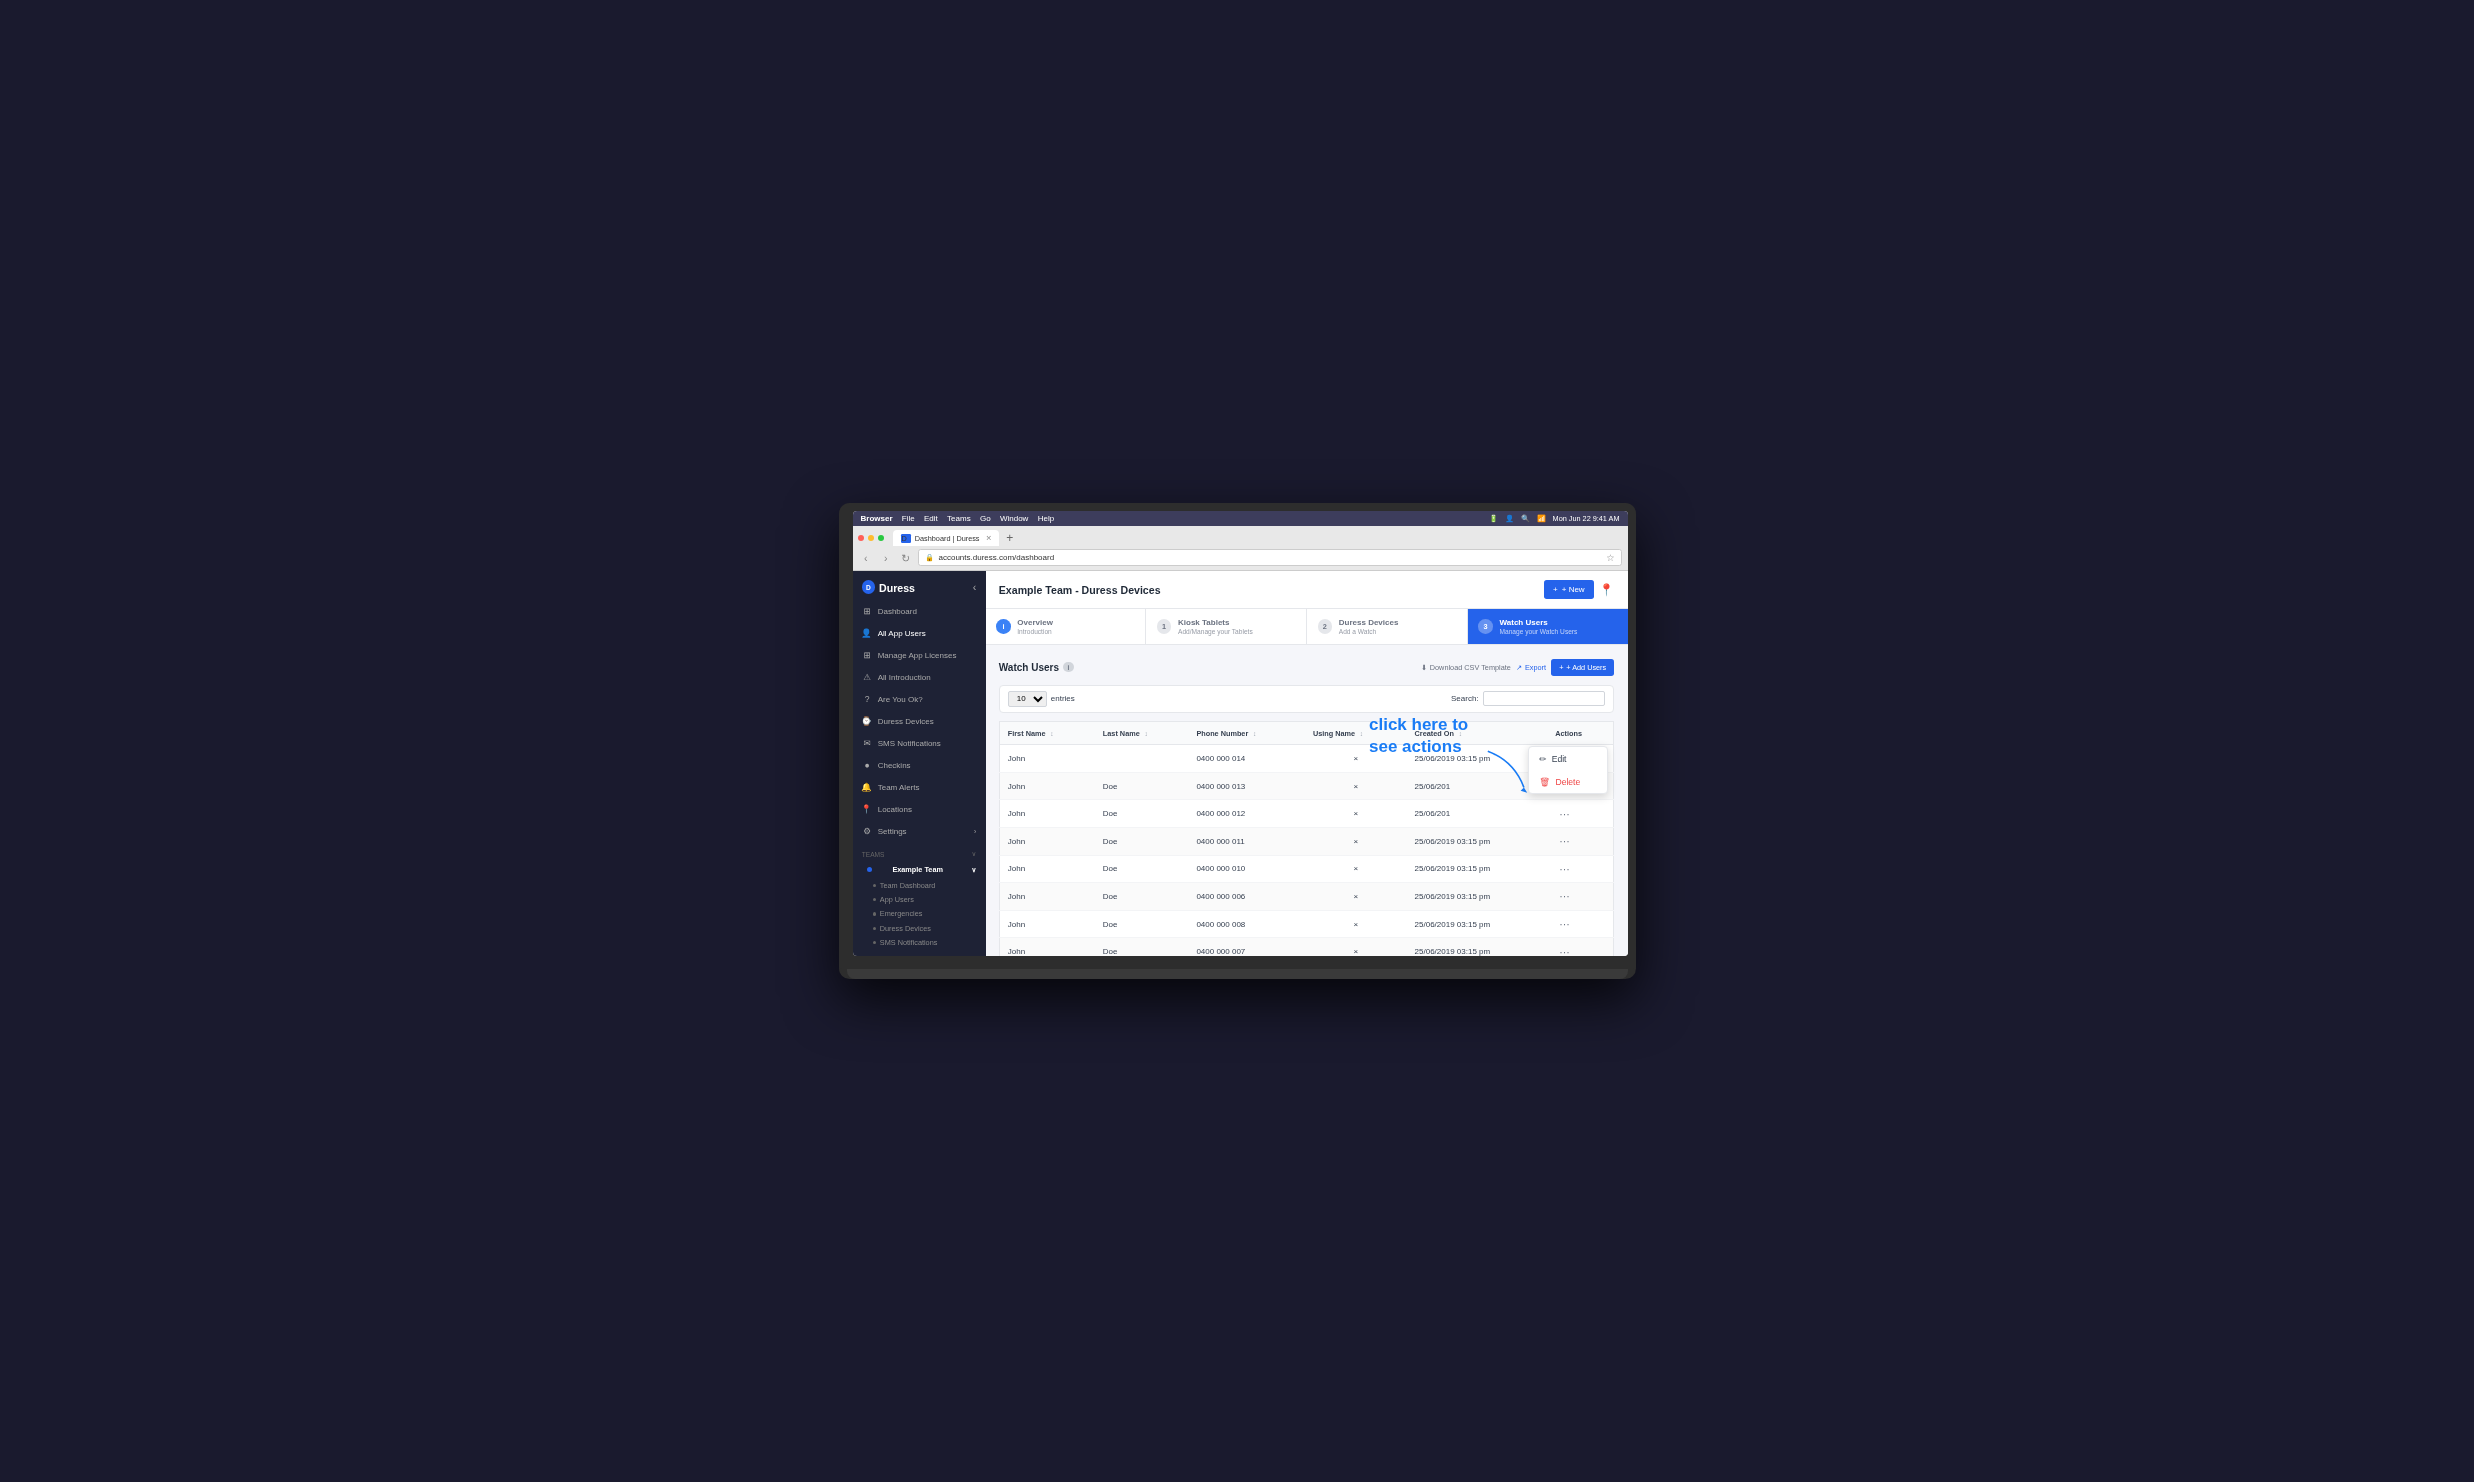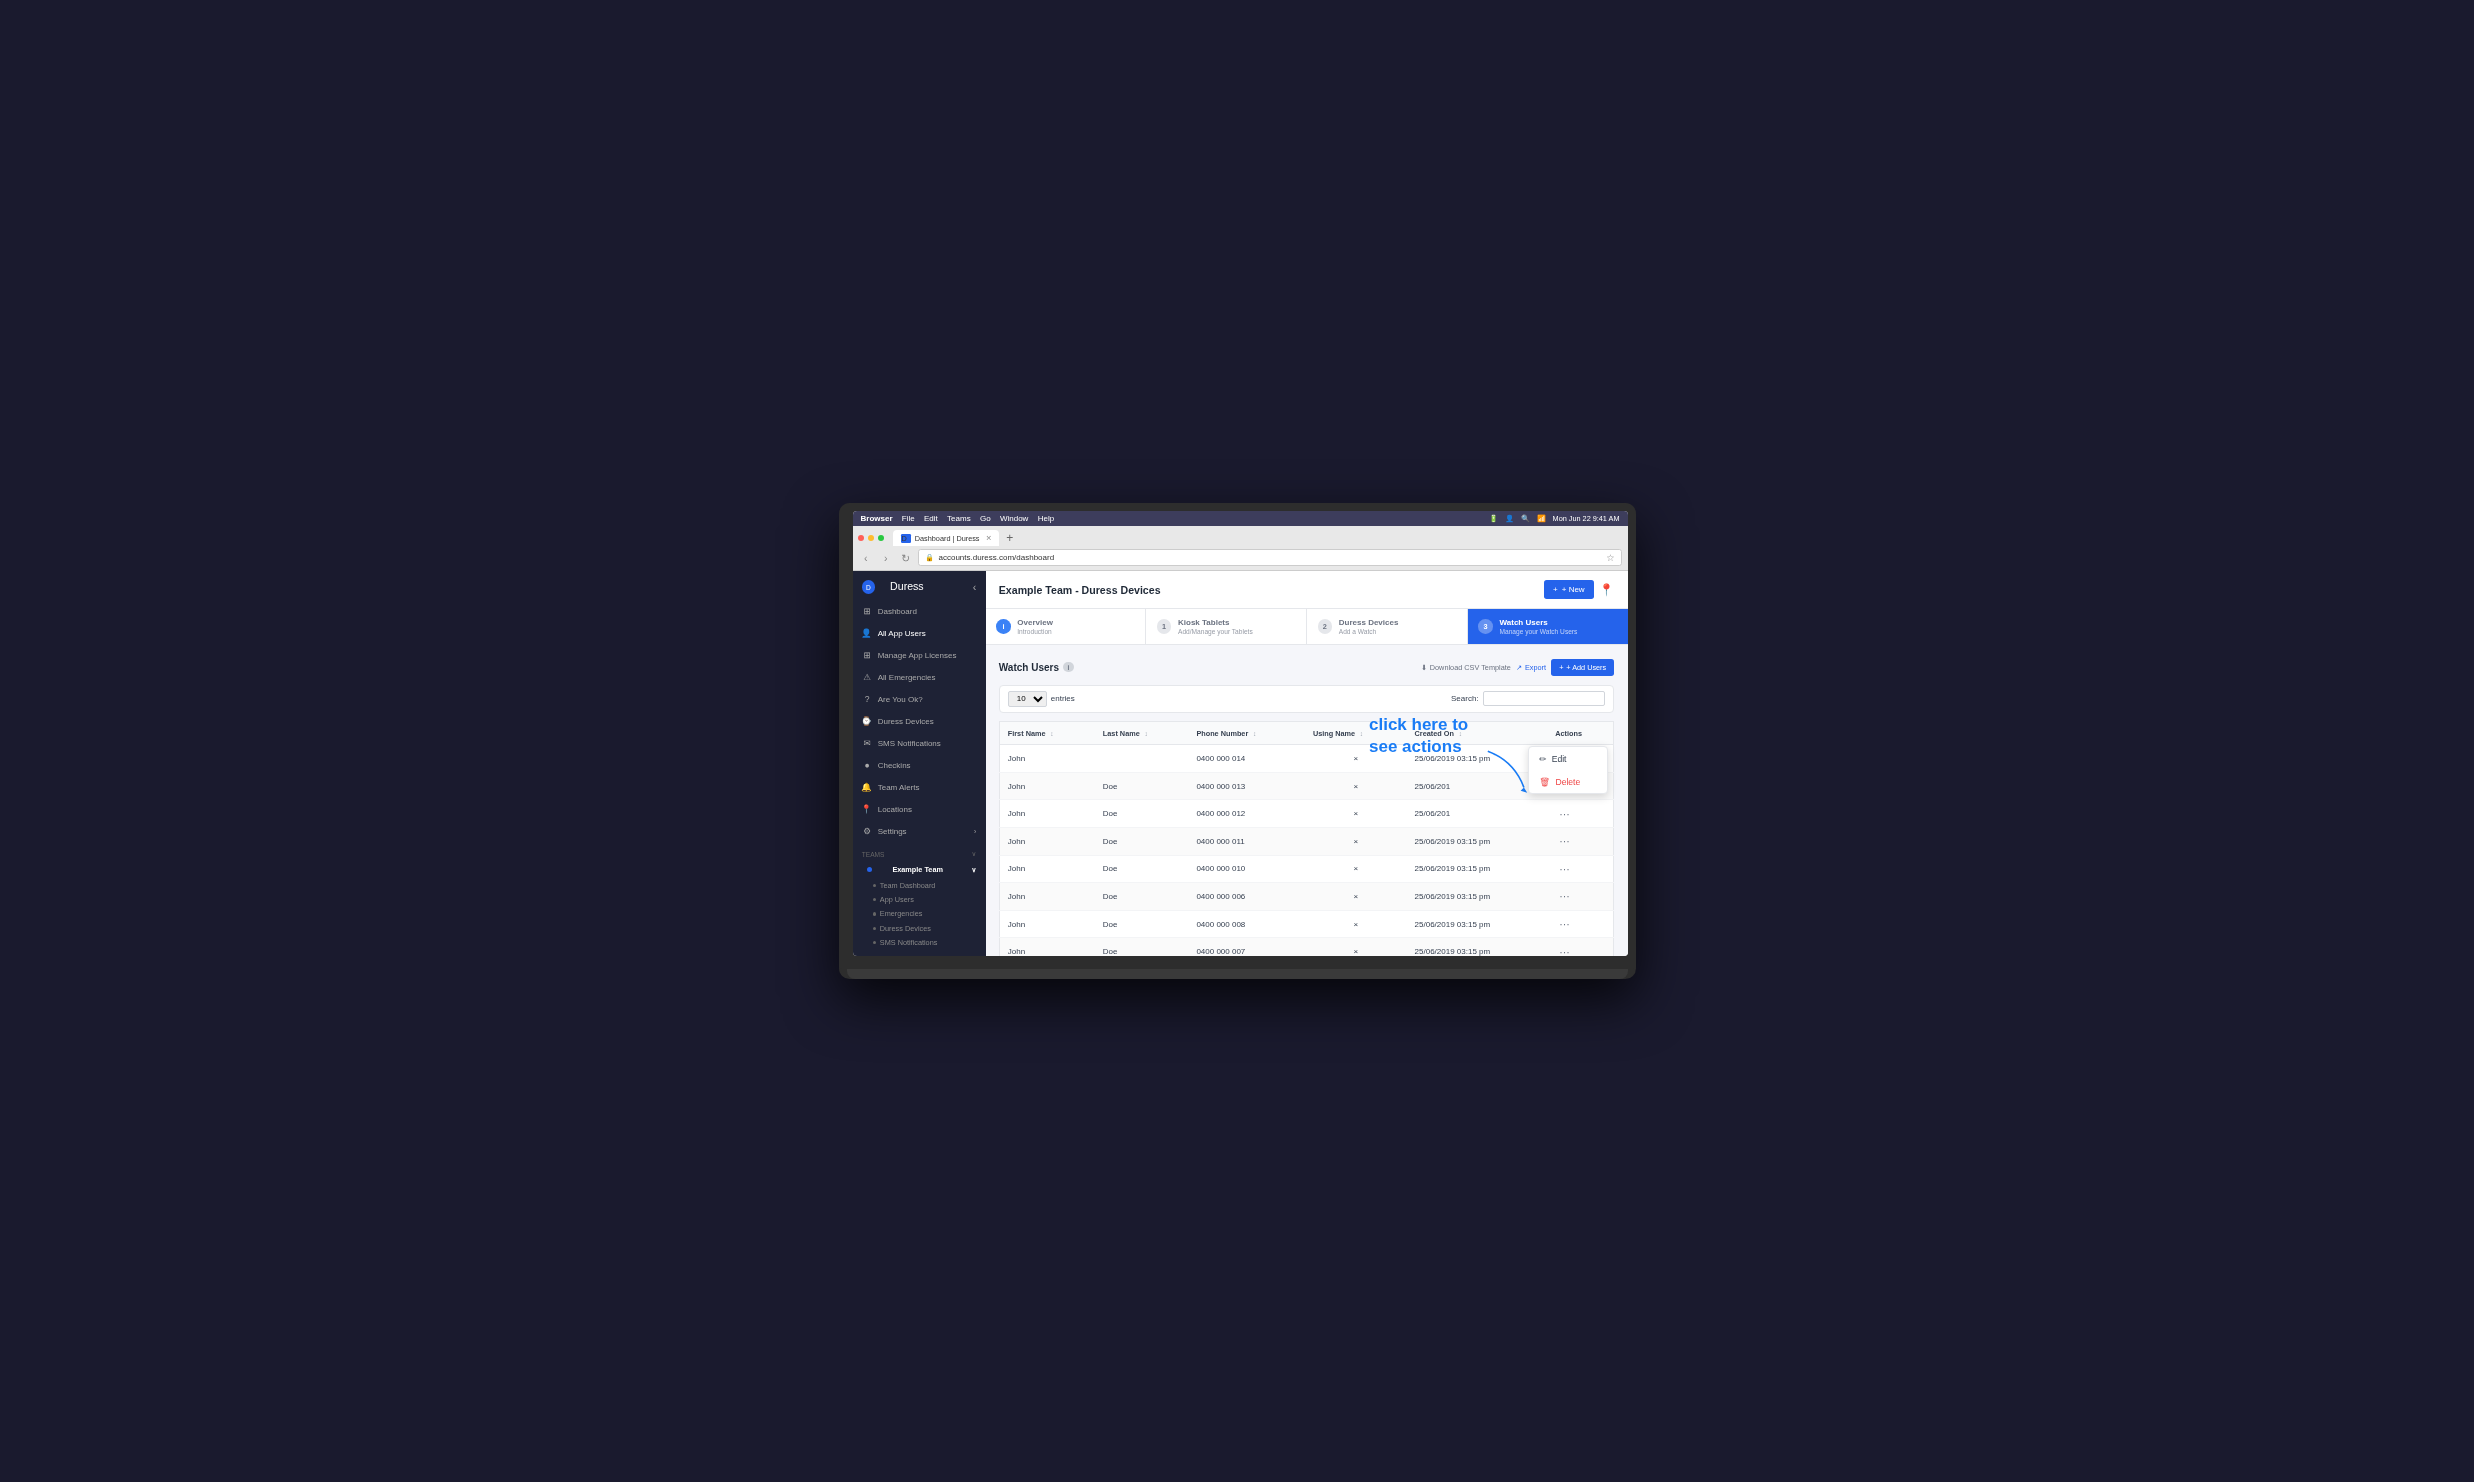--- a/index.html
+++ b/index.html
@@ -147,24 +147,24 @@
       overflow-y: auto;
     }
     .sidebar-header {
       padding: 9.3px 9.3px 6.6px;
       display: flex;
       align-items: center;
       justify-content: space-between;
     }
     .logo {
       display: flex;
-      align-items: flex-start;
-      gap: 15px;
+      align-items: flex-end;
+      gap: 4px;
       font-size: 10.6px;
-      font-weight: 400;
+      font-weight: 700;
       color: #fff;
     }
     .logo-icon {
       width: 13.3px; height: 13.3px;
       background: #2563eb;
       border-radius: 50%;
       display: flex; align-items: center; justify-content: center;
       font-size: 6.6px; color: #fff;
     }
     .collapse-btn {
@@ -575,21 +575,21 @@
           <div class="nav-item active">
             <span class="nav-icon">👤</span>
             <span>All App Users</span>
           </div>
           <div class="nav-item">
             <span class="nav-icon">⊞</span>
             <span>Manage App Licenses</span>
           </div>
           <div class="nav-item">
             <span class="nav-icon">⚠</span>
-            <span>All Emergencies</span>
+            <span>All Introduction</span>
           </div>
           <div class="nav-item">
             <span class="nav-icon">?</span>
             <span>Are You Ok?</span>
           </div>
           <div class="nav-item">
             <span class="nav-icon">⌚</span>
             <span>Duress Devices</span>
           </div>
           <div class="nav-item">

